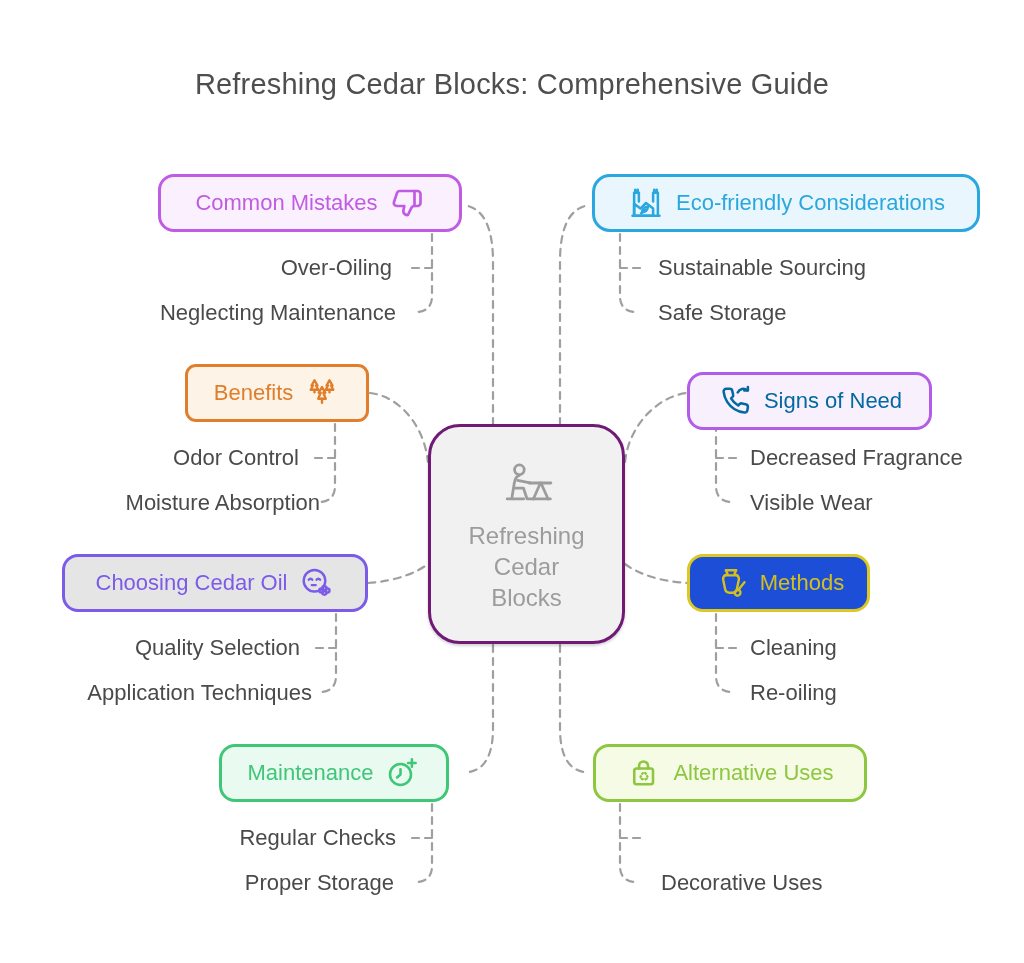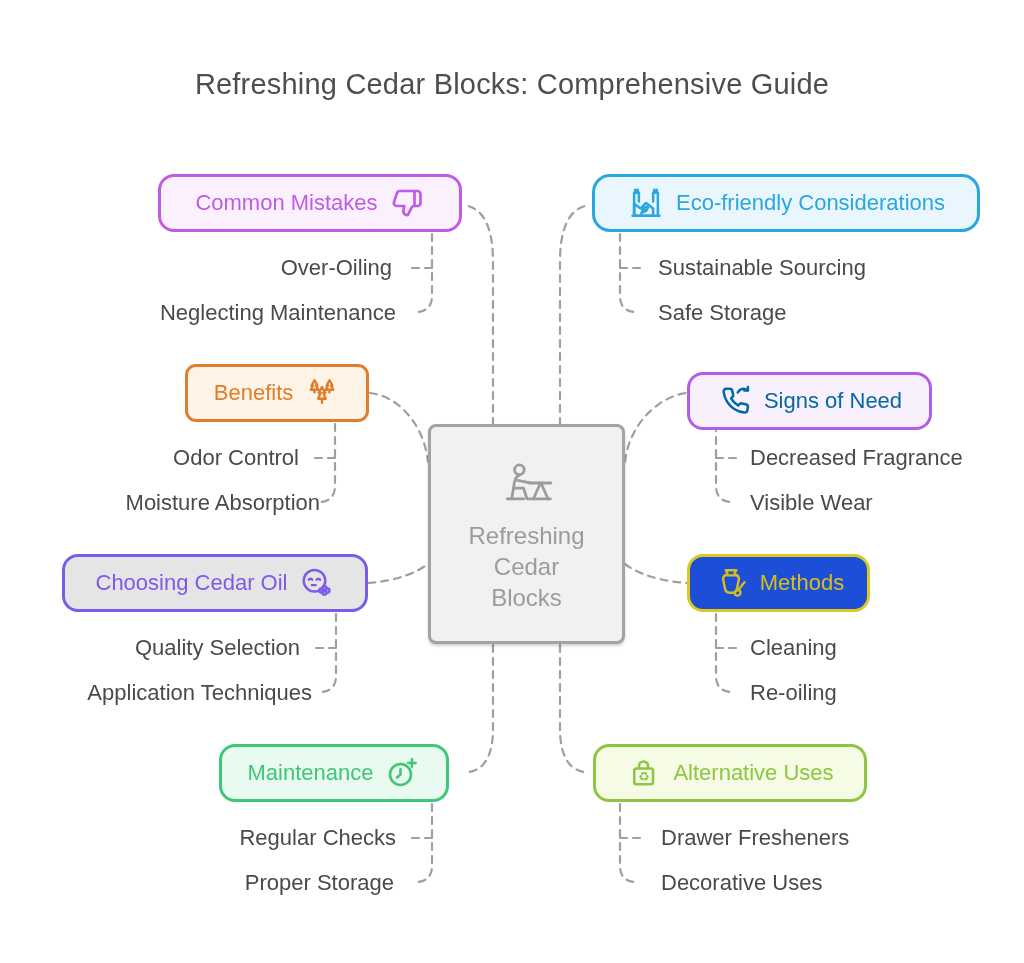--- a/index.html
+++ b/index.html
@@ -29,21 +29,21 @@
   .b6{left:687px;top:554px;width:183px;height:58px;border-color:#dcc81f;background:#1d4ed8;color:#d4c01d;}
   .b7{left:219px;top:744px;width:230px;height:58px;border-color:#3fc677;background:#e9faf0;color:#3fc677;}
   .b8{left:593px;top:744px;width:274px;height:58px;border-color:#8dc63f;background:#f5fbe5;color:#8dc63f;}
   .child{
     position:absolute;font-size:22px;color:#4a4a4a;height:26px;line-height:26px;
     white-space:nowrap;
   }
   .child.l{text-align:right;}
   .center-node{
     position:absolute;left:428px;top:424px;width:197px;height:220px;
-    background:#f1f1f1;border:3px solid #a3a3a3;border-radius:8px;
+    background:#f1f1f1;border:3px solid #701a75;border-radius:32px;
     box-sizing:border-box;display:flex;flex-direction:column;align-items:center;
     justify-content:center;gap:6px;box-shadow:0 2px 3px rgba(0,0,0,.18);
   }
   .center-node .cicon{color:#9c9c9c;margin-top:2px;}
   .center-text{font-size:24px;line-height:31px;color:#9c9c9c;text-align:center;}
 </style>
 </head>
 <body>
 
 <div class="stage">
@@ -210,16 +210,15 @@
   <div class="child l" style="right:712px;top:680px">Application Techniques</div>
   <div class="child l" style="right:628px;top:825px">Regular Checks</div>
   <div class="child l" style="right:630px;top:870px">Proper Storage</div>
 
   <div class="child r" style="left:658px;top:255px">Sustainable Sourcing</div>
   <div class="child r" style="left:658px;top:300px">Safe Storage</div>
   <div class="child r" style="left:750px;top:445px">Decreased Fragrance</div>
   <div class="child r" style="left:750px;top:490px">Visible Wear</div>
   <div class="child r" style="left:750px;top:635px">Cleaning</div>
   <div class="child r" style="left:750px;top:680px">Re-oiling</div>
-  <div class="child r" style="left:661px;top:825px">Drawer Fresheners</div>
   <div class="child r" style="left:661px;top:870px">Decorative Uses</div>
 
 </div>
 
 </body></html>

